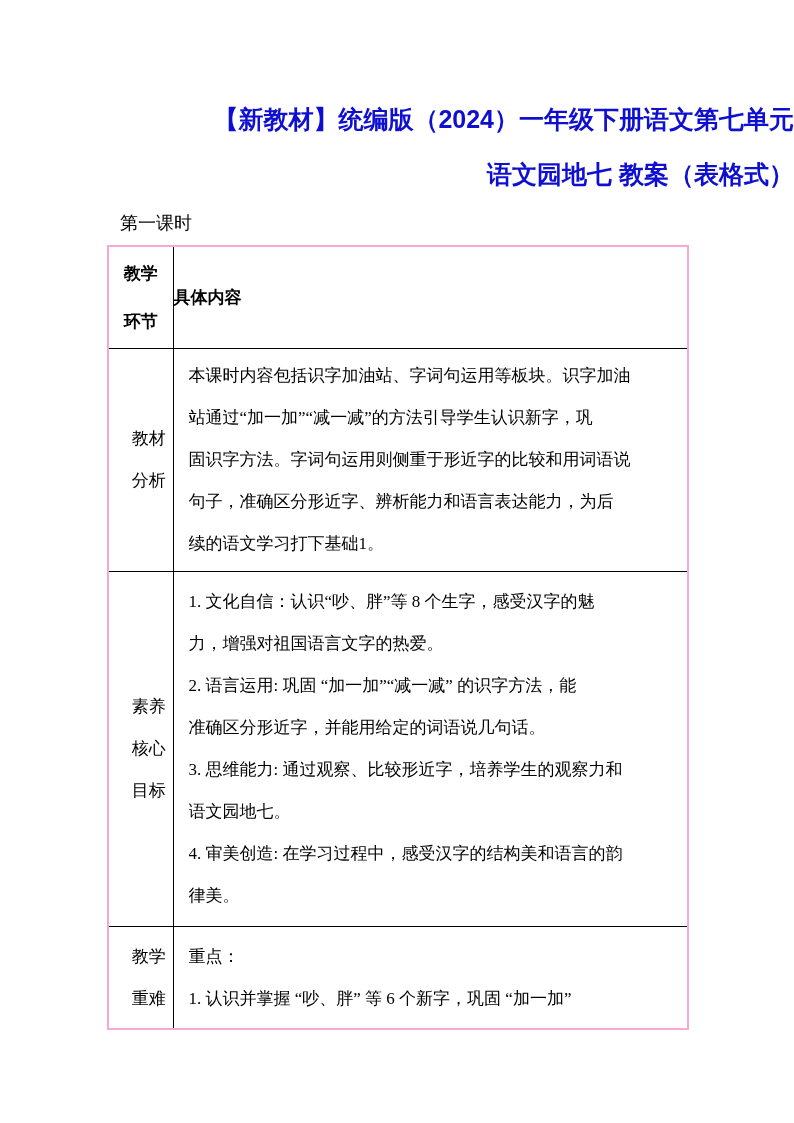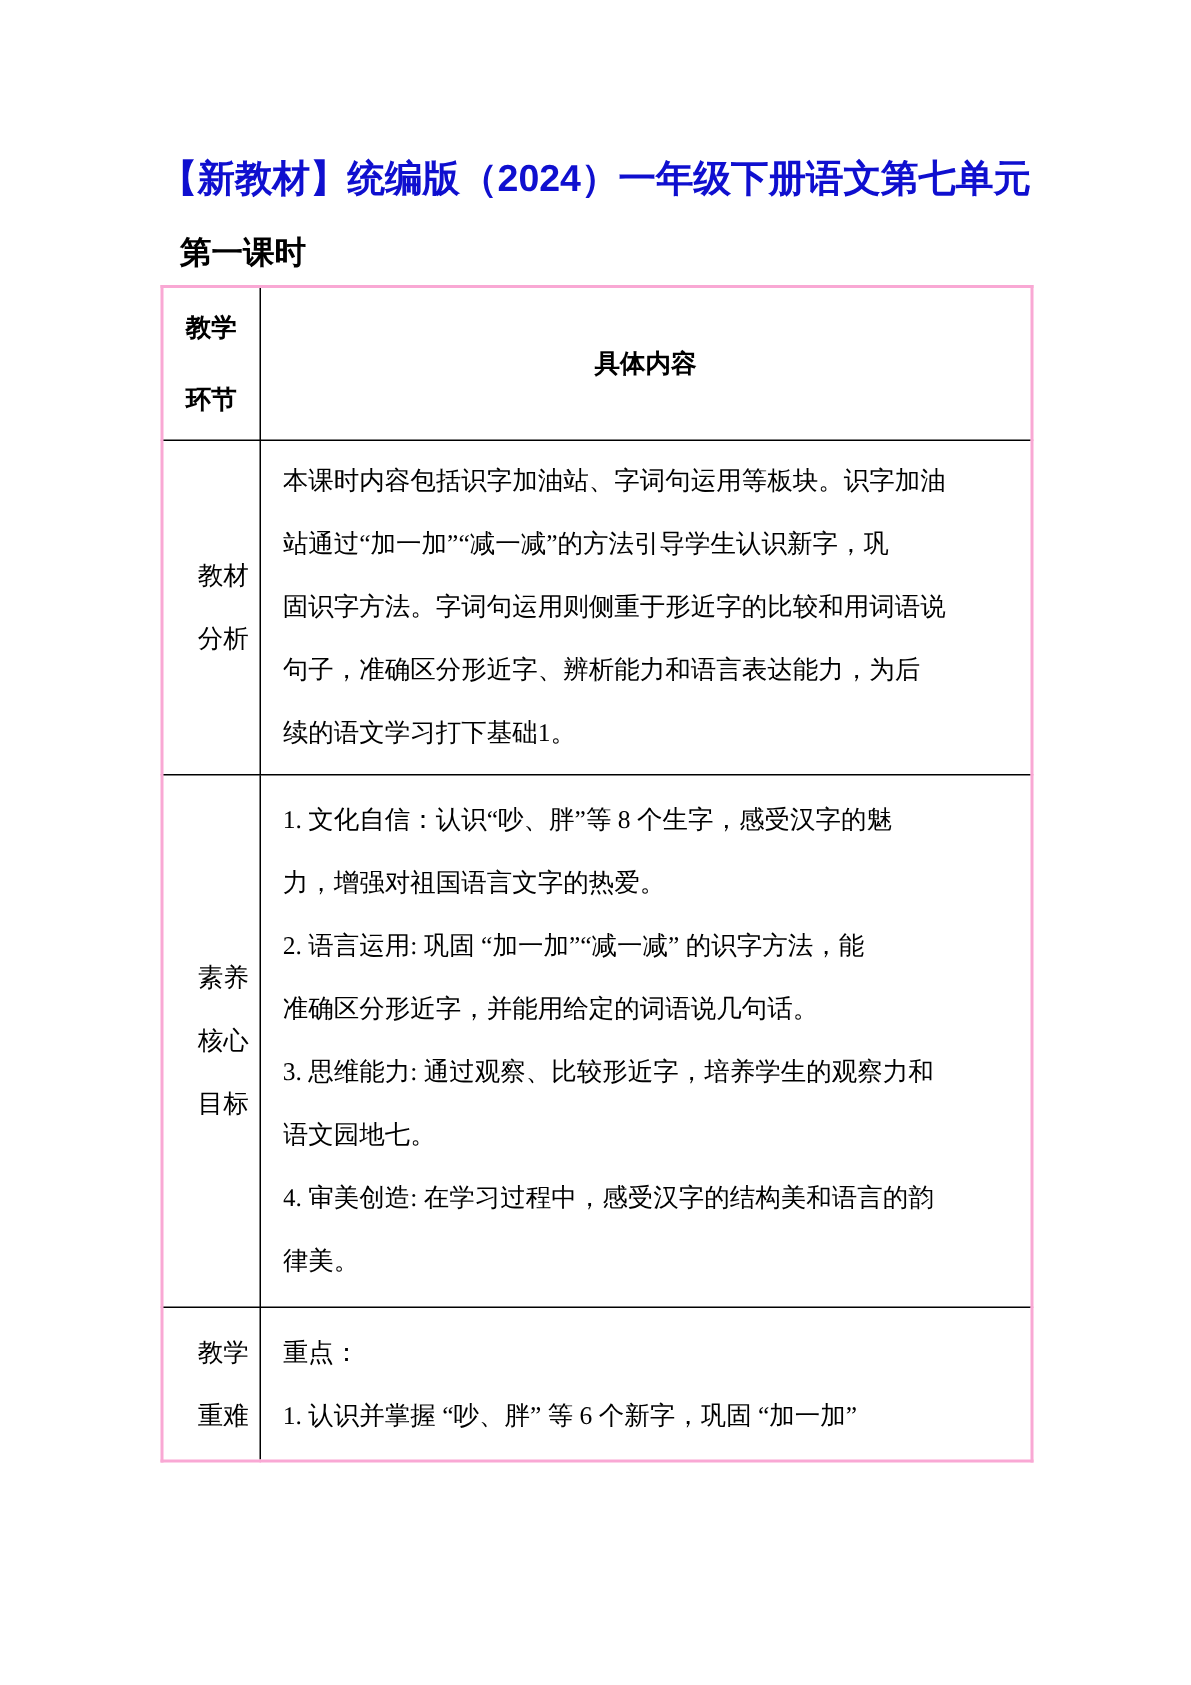--- a/index.html
+++ b/index.html
@@ -10,31 +10,31 @@
     width: 794px;
     height: 1123px;
     margin: 0 auto;
     background: #ffffff;
     color: #000;
     font-family: "Liberation Serif", "DejaVu Serif", serif;
     overflow: hidden;
   }
   .doc-title {
     padding-top: 92px;
-    text-align: center;
+    text-align: right;
     font-family: "Liberation Sans", "DejaVu Sans", sans-serif;
     font-weight: bold;
     font-size: 25px;
     color: var(--title-color);
   }
   .doc-title .t-line { line-height: 55px; }
   .section-heading {
     margin: 8px 0 0 120px;
-    font-size: 21px;
-    font-weight: bold;
+    font-size: 18px;
+    font-weight: normal;
     line-height: 26px;
   }
   table.lesson-table {
     margin: 9px 0 0 107px;
     width: 580px;
     border-collapse: collapse;
     table-layout: fixed;
     border: 2px solid #f9a8d4;
   }
   .lesson-table th, .lesson-table td {
@@ -56,38 +56,39 @@
     align-items: center;
     justify-content: center;
   }
   .lab-line {
     height: 42px;
     display: flex;
     align-items: center;
     justify-content: center;
     margin-left: 16px;
   }
-  .content-header { text-align: center; }
+  .content-header { text-align: left; }
   .content-cell { padding: 0 10px 0 15px; }
   .tline {
     height: 42px;
     display: flex;
     align-items: center;
     white-space: pre;
     overflow: hidden;
   }
   .bold { font-weight: normal; }
 </style>
 </head>
 <body>
 
 <div class="page">
 
   <div class="doc-title">
     <div class="t-line">【新教材】统编版（2024）一年级下册语文第七单元</div>
+    <div class="t-line">语文园地七 教案（表格式）</div>
   </div>
 
   <div class="section-heading">第一课时</div>
 
   <table class="lesson-table">
     <colgroup>
       <col class="col-label">
       <col class="col-content">
     </colgroup>
     <tbody>

